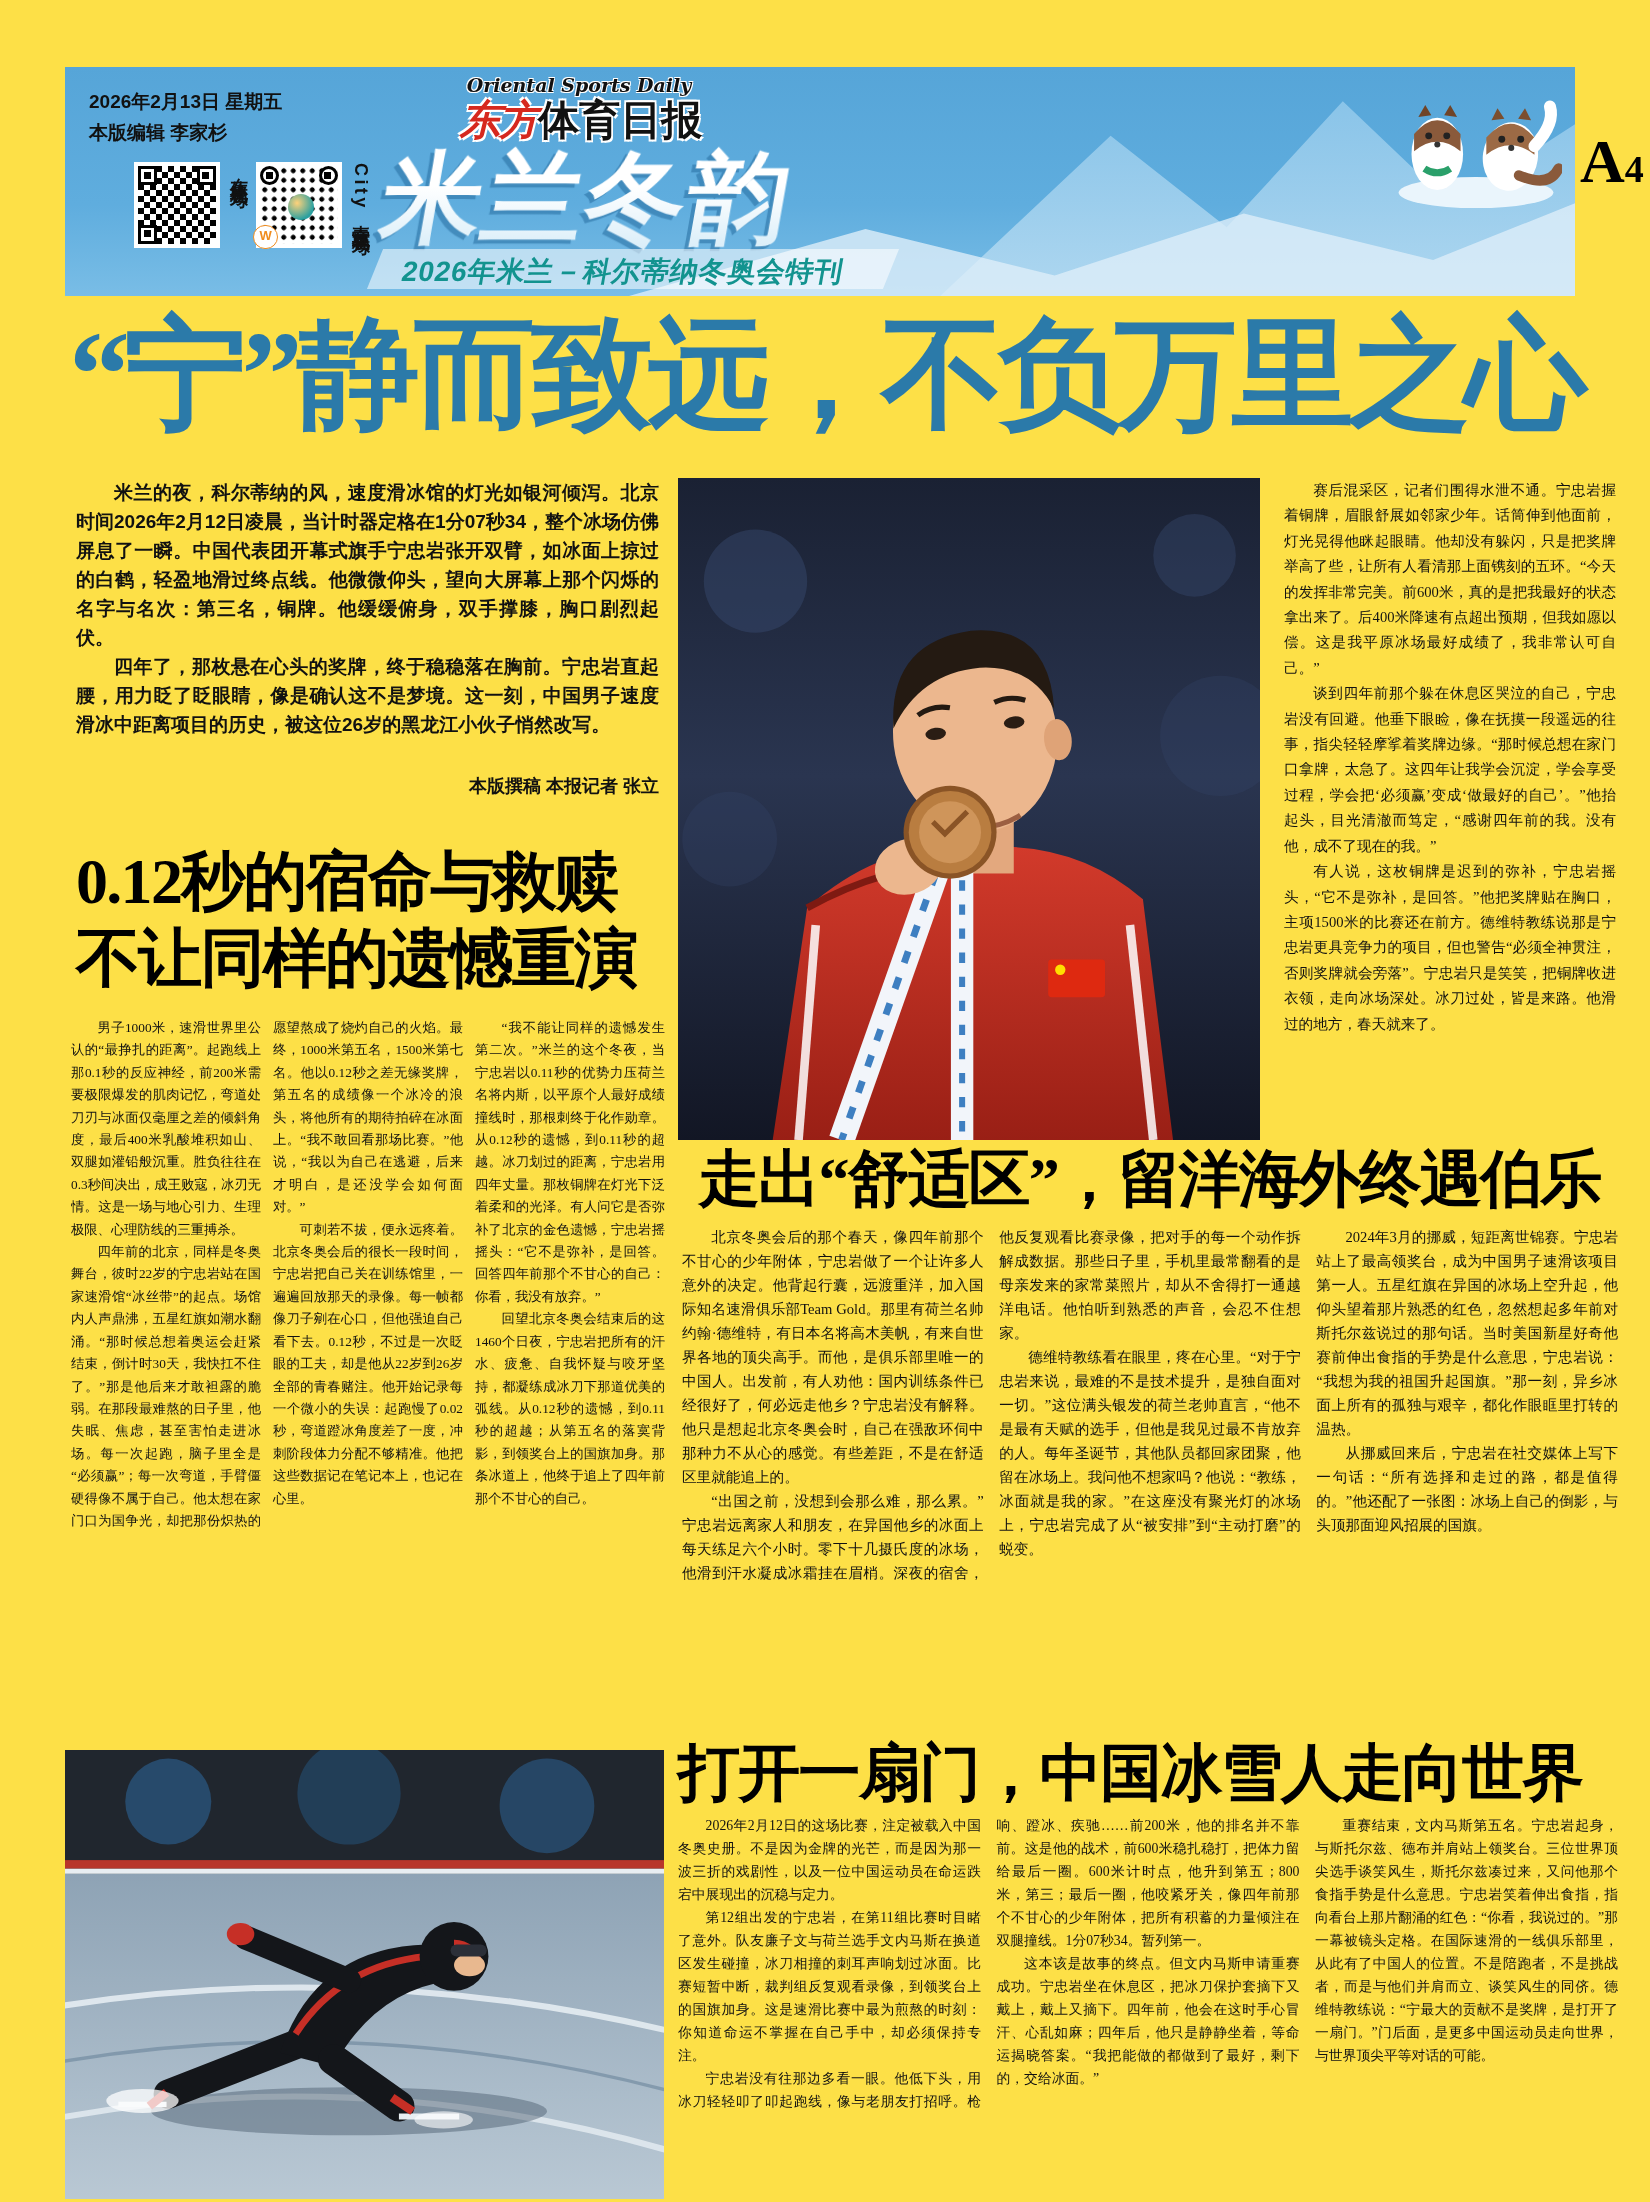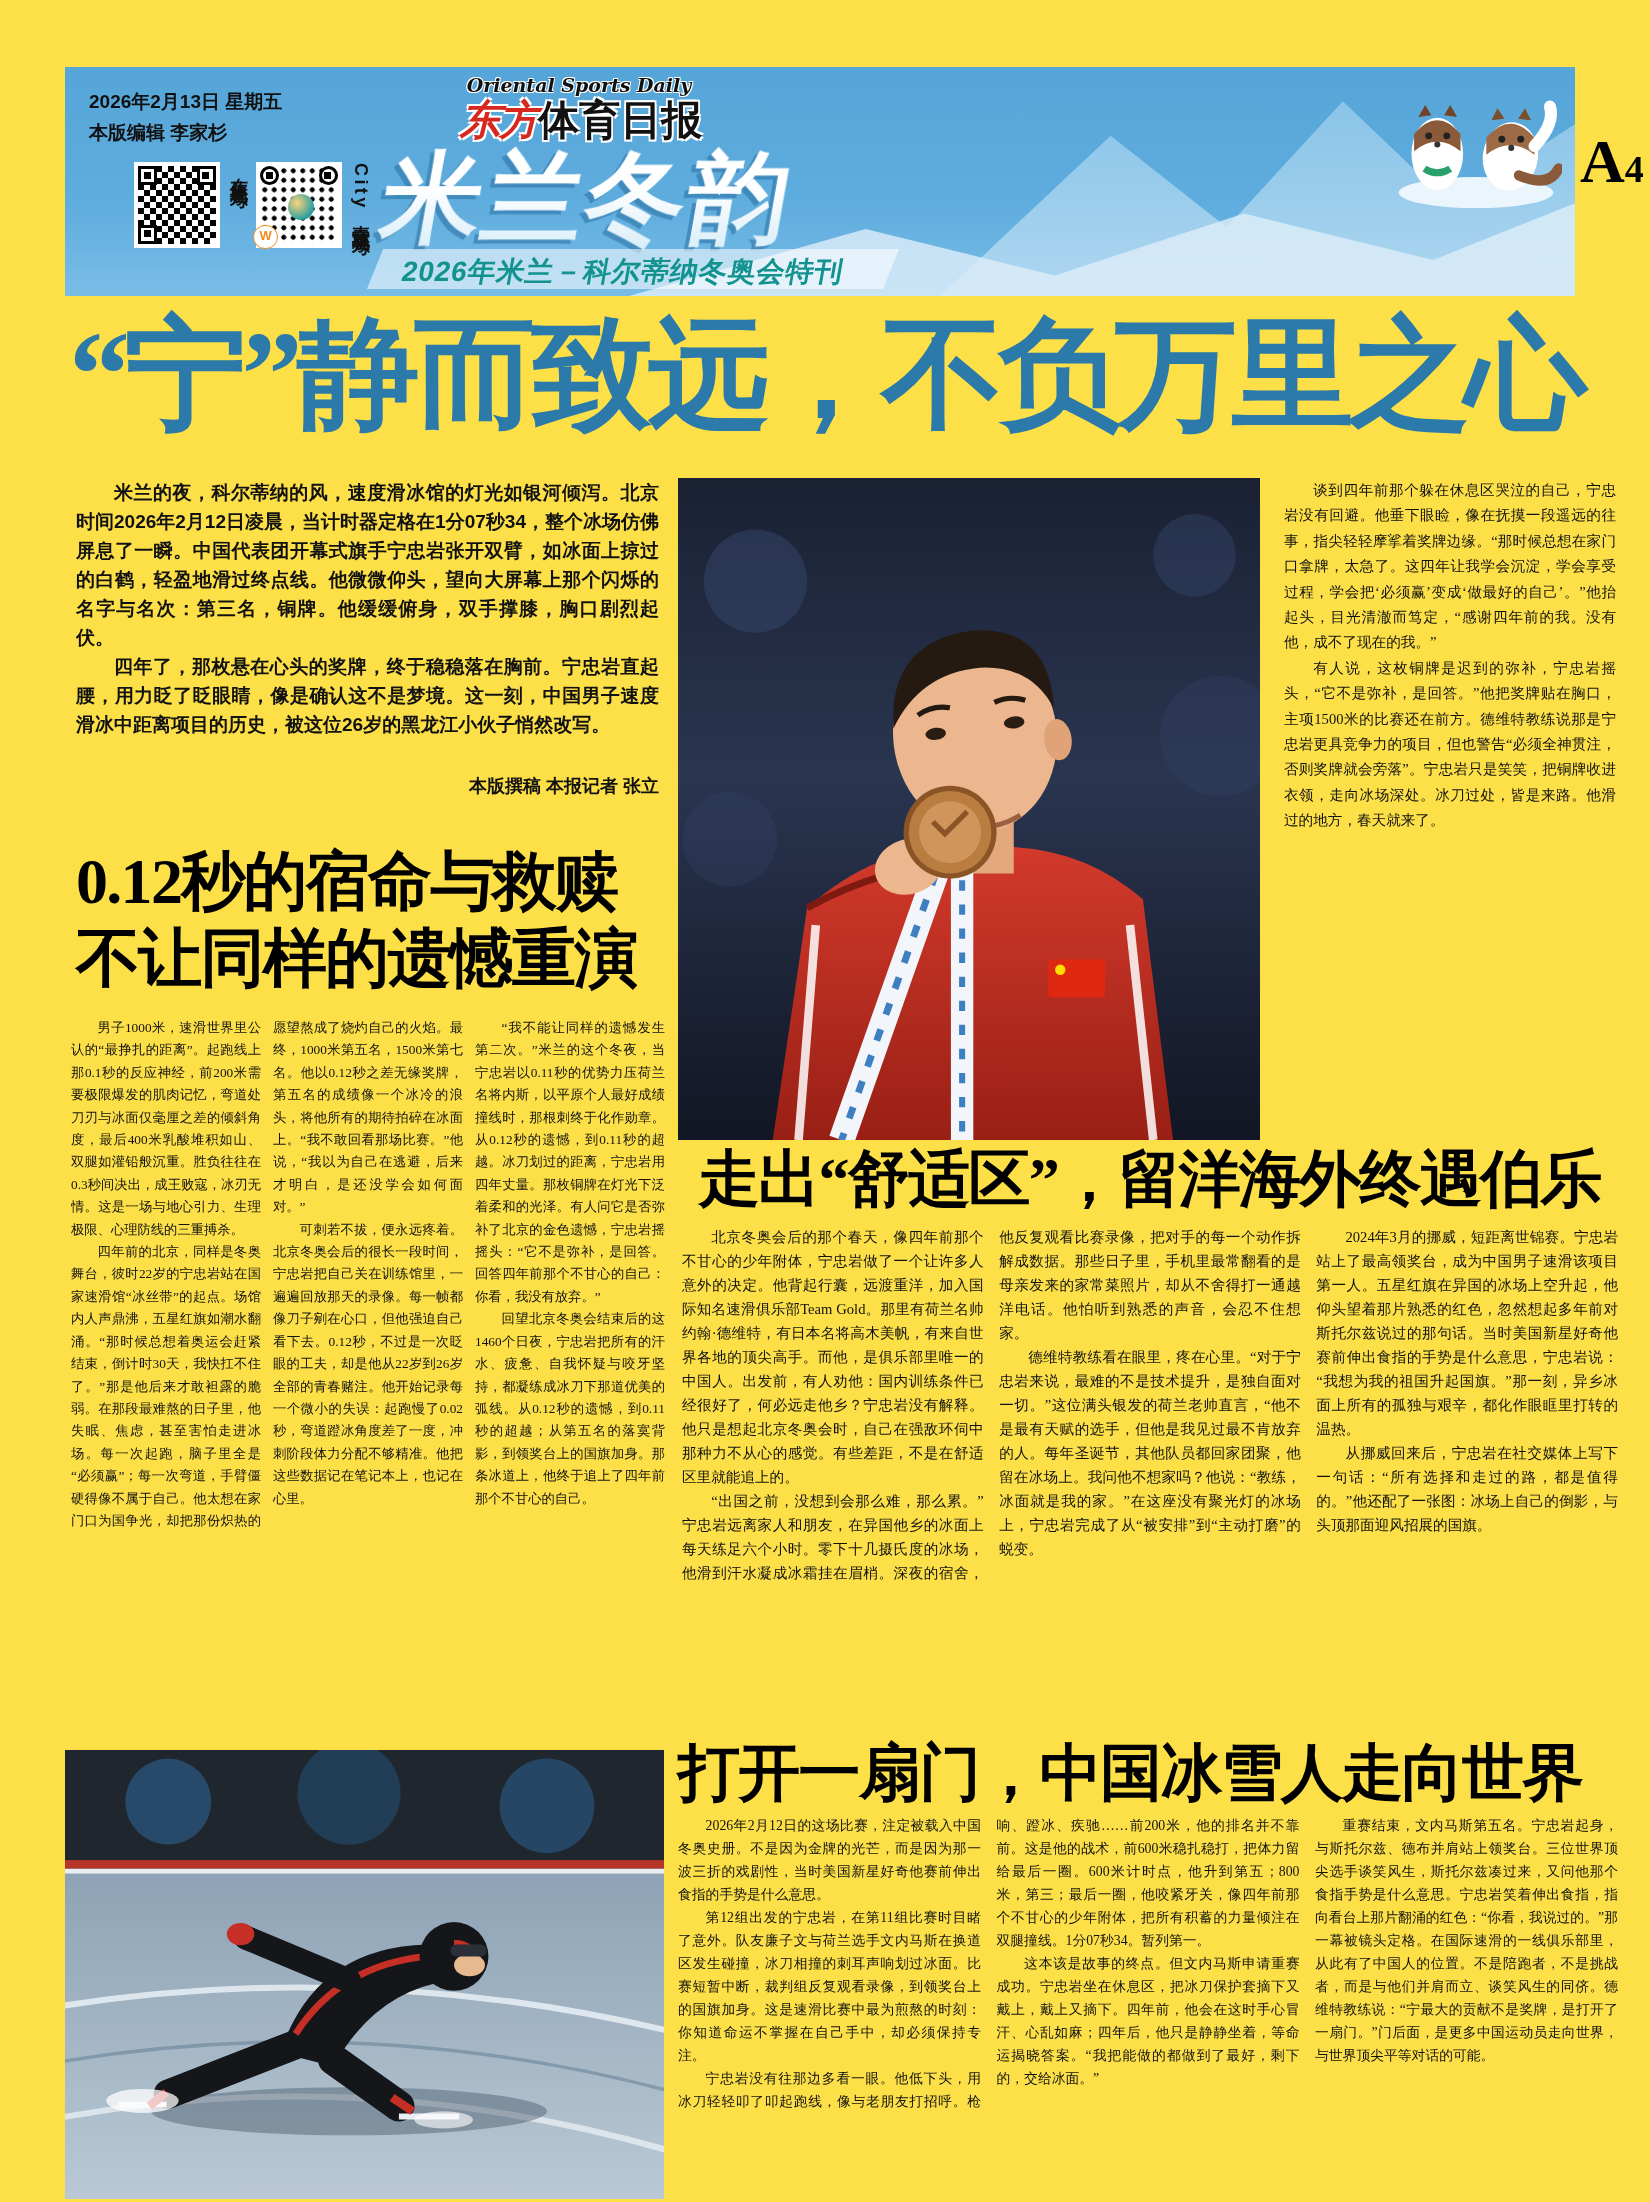--- a/index.html
+++ b/index.html
@@ -228,36 +228,37 @@
       <ellipse cx="268" cy="452" rx="40" ry="32" fill="#ecb78e" transform="rotate(-18 268 452)"></ellipse>
 
       <circle cx="316" cy="412" r="54" fill="#8a5426"></circle>
       <circle cx="316" cy="412" r="48" fill="#b97d40"></circle>
       <circle cx="316" cy="412" r="36" fill="#cf955a"></circle>
       <path d="M296 400 l14 14 l26 -26" stroke="#8a5426" stroke-width="6" fill="none"></path>
     </svg>
   </div>
 
   <div class="abs sidecol">
+    <p>赛后混采区，记者们围得水泄不通。宁忠岩握着铜牌，眉眼舒展如邻家少年。话筒伸到他面前，灯光晃得他眯起眼睛。他却没有躲闪，只是把奖牌举高了些，让所有人看清那上面镌刻的五环。“今天的发挥非常完美。前600米，真的是把我最好的状态拿出来了。后400米降速有点超出预期，但我如愿以偿。这是我平原冰场最好成绩了，我非常认可自己。”</p>
     <p>谈到四年前那个躲在休息区哭泣的自己，宁忠岩没有回避。他垂下眼睑，像在抚摸一段遥远的往事，指尖轻轻摩挲着奖牌边缘。“那时候总想在家门口拿牌，太急了。这四年让我学会沉淀，学会享受过程，学会把‘必须赢’变成‘做最好的自己’。”他抬起头，目光清澈而笃定，“感谢四年前的我。没有他，成不了现在的我。”</p>
     <p>有人说，这枚铜牌是迟到的弥补，宁忠岩摇头，“它不是弥补，是回答。”他把奖牌贴在胸口，主项1500米的比赛还在前方。德维特教练说那是宁忠岩更具竞争力的项目，但也警告“必须全神贯注，否则奖牌就会旁落”。宁忠岩只是笑笑，把铜牌收进衣领，走向冰场深处。冰刀过处，皆是来路。他滑过的地方，春天就来了。</p>
   </div>
 
   <div class="abs sec-head sec2-head">走出“舒适区”，留洋海外终遇伯乐</div>
   <div class="abs bodycols sec2-body">
     <p>北京冬奥会后的那个春天，像四年前那个不甘心的少年附体，宁忠岩做了一个让许多人意外的决定。他背起行囊，远渡重洋，加入国际知名速滑俱乐部Team Gold。那里有荷兰名帅约翰·德维特，有日本名将高木美帆，有来自世界各地的顶尖高手。而他，是俱乐部里唯一的中国人。出发前，有人劝他：国内训练条件已经很好了，何必远走他乡？宁忠岩没有解释。他只是想起北京冬奥会时，自己在强敌环伺中那种力不从心的感觉。有些差距，不是在舒适区里就能追上的。</p>
     <p>“出国之前，没想到会那么难，那么累。”宁忠岩远离家人和朋友，在异国他乡的冰面上每天练足六个小时。零下十几摄氏度的冰场，他滑到汗水凝成冰霜挂在眉梢。深夜的宿舍，他反复观看比赛录像，把对手的每一个动作拆解成数据。那些日子里，手机里最常翻看的是母亲发来的家常菜照片，却从不舍得打一通越洋电话。他怕听到熟悉的声音，会忍不住想家。</p>
     <p>德维特教练看在眼里，疼在心里。“对于宁忠岩来说，最难的不是技术提升，是独自面对一切。”这位满头银发的荷兰老帅直言，“他不是最有天赋的选手，但他是我见过最不肯放弃的人。每年圣诞节，其他队员都回家团聚，他留在冰场上。我问他不想家吗？他说：“教练，冰面就是我的家。”在这座没有聚光灯的冰场上，宁忠岩完成了从“被安排”到“主动打磨”的蜕变。</p>
     <p>2024年3月的挪威，短距离世锦赛。宁忠岩站上了最高领奖台，成为中国男子速滑该项目第一人。五星红旗在异国的冰场上空升起，他仰头望着那片熟悉的红色，忽然想起多年前对斯托尔兹说过的那句话。当时美国新星好奇他赛前伸出食指的手势是什么意思，宁忠岩说：“我想为我的祖国升起国旗。”那一刻，异乡冰面上所有的孤独与艰辛，都化作眼眶里打转的温热。</p>
     <p>从挪威回来后，宁忠岩在社交媒体上写下一句话：“所有选择和走过的路，都是值得的。”他还配了一张图：冰场上自己的倒影，与头顶那面迎风招展的国旗。</p>
   </div>
 
   <div class="abs sec-head sec3-head">打开一扇门，中国冰雪人走向世界</div>
   <div class="abs bodycols sec3-body">
-    <p>2026年2月12日的这场比赛，注定被载入中国冬奥史册。不是因为金牌的光芒，而是因为那一波三折的戏剧性，当时美国新星好奇他赛前伸出食指的手势是什么意思。</p>
+    <p>2026年2月12日的这场比赛，注定被载入中国冬奥史册。不是因为金牌的光芒，而是因为那一波三折的戏剧性，以及一位中国运动员在命运跌宕中展现出的沉稳与定力。</p>
     <p>第12组出发的宁忠岩，在第11组比赛时目睹了意外。队友廉子文与荷兰选手文内马斯在换道区发生碰撞，冰刀相撞的刺耳声响划过冰面。比赛短暂中断，裁判组反复观看录像，到领奖台上的国旗加身。这是速滑比赛中最为煎熬的时刻：你知道命运不掌握在自己手中，却必须保持专注。</p>
     <p>宁忠岩没有往那边多看一眼。他低下头，用冰刀轻轻叩了叩起跑线，像与老朋友打招呼。枪响、蹬冰、疾驰……前200米，他的排名并不靠前。这是他的战术，前600米稳扎稳打，把体力留给最后一圈。600米计时点，他升到第五；800米，第三；最后一圈，他咬紧牙关，像四年前那个不甘心的少年附体，把所有积蓄的力量倾注在双腿撞线。1分07秒34。暂列第一。</p>
     <p>这本该是故事的终点。但文内马斯申请重赛成功。宁忠岩坐在休息区，把冰刀保护套摘下又戴上，戴上又摘下。四年前，他会在这时手心冒汗、心乱如麻；四年后，他只是静静坐着，等命运揭晓答案。“我把能做的都做到了最好，剩下的，交给冰面。”</p>
     <p>重赛结束，文内马斯第五名。宁忠岩起身，与斯托尔兹、德布并肩站上领奖台。三位世界顶尖选手谈笑风生，斯托尔兹凑过来，又问他那个食指手势是什么意思。宁忠岩笑着伸出食指，指向看台上那片翻涌的红色：“你看，我说过的。”那一幕被镜头定格。在国际速滑的一线俱乐部里，从此有了中国人的位置。不是陪跑者，不是挑战者，而是与他们并肩而立、谈笑风生的同侪。德维特教练说：“宁最大的贡献不是奖牌，是打开了一扇门。”门后面，是更多中国运动员走向世界，与世界顶尖平等对话的可能。</p>
   </div>
 
   <div class="abs photo photo2">
     <svg width="599" height="449" viewBox="0 0 696 522" preserveAspectRatio="none">
       <defs>
         <linearGradient id="ice" x1="0" y1="0" x2="0" y2="1">

